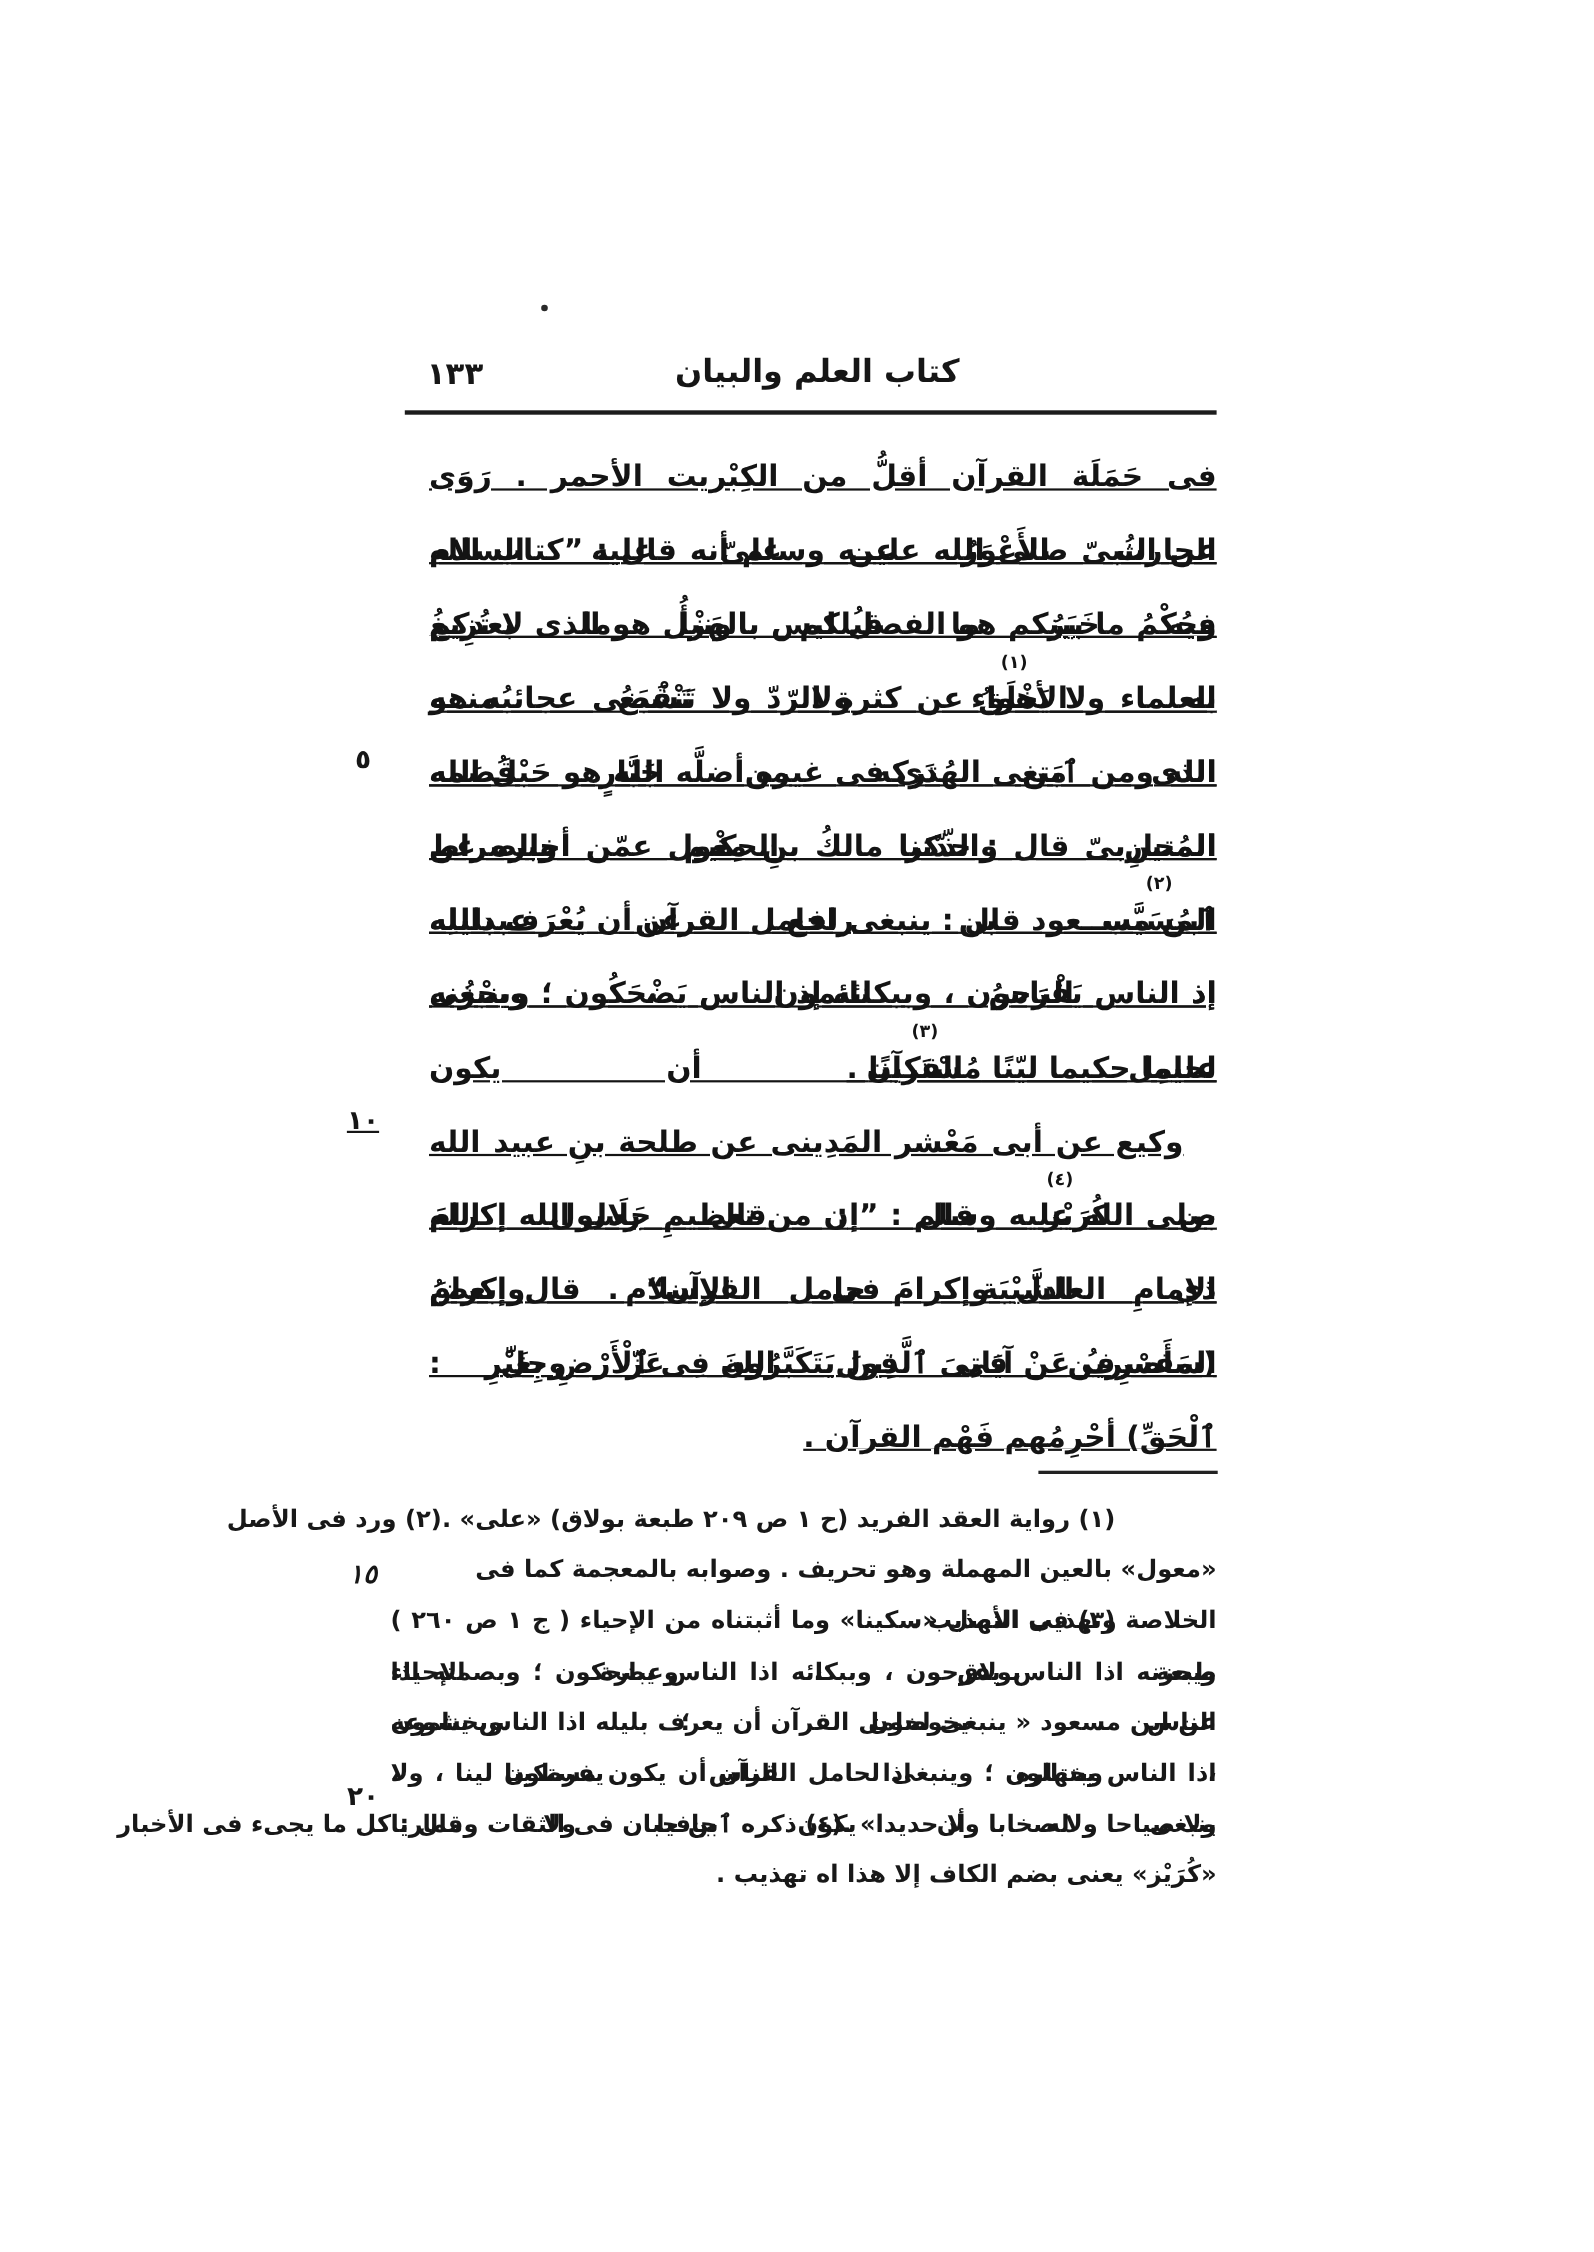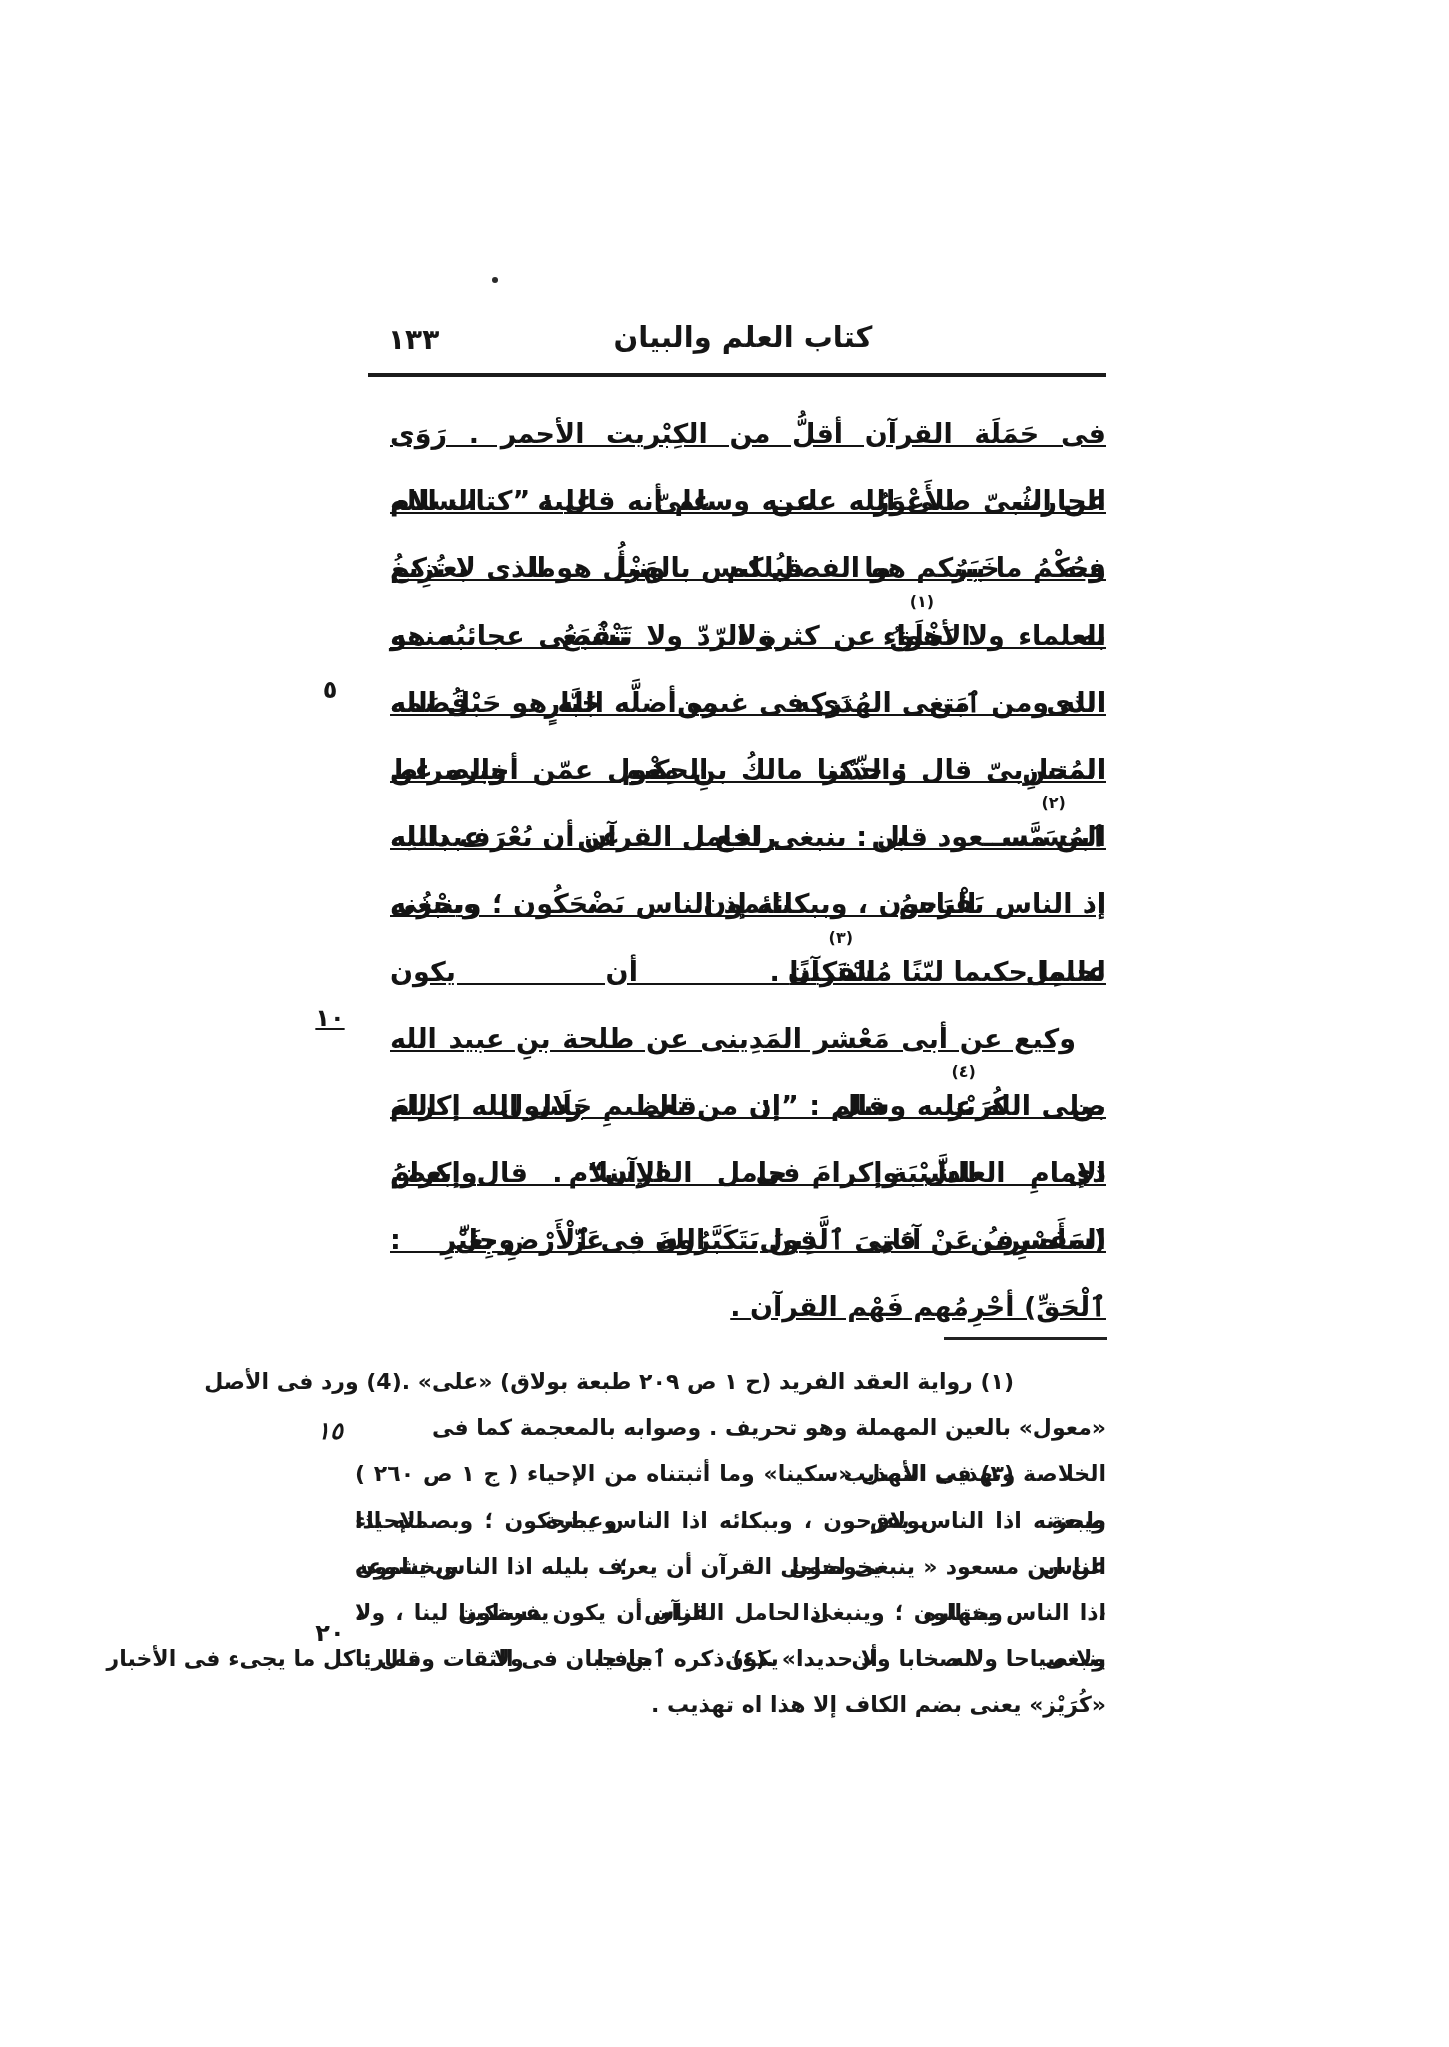--- a/index.html
+++ b/index.html
@@ -138,21 +138,21 @@
   <div class="margin-num mn-5">٥</div>
   <div class="margin-num mn-10">١٠</div>
   <div class="margin-num mn-15">١٥</div>
   <div class="margin-num mn-20">٢٠</div>
 
   <div class="footnote-rule"></div>
 
   <div class="footnotes">
     <div class="f split ind">
         <span>(١) رواية العقد الفريد (ح ١ ص ٢٠٩ طبعة بولاق) «على» .</span>
-        <span>(4) ورد فى الأصل</span>
+        <span>(٢) ورد فى الأصل</span>
       </div>
     <div class="f"><span>«معول» بالعين المهملة وهو تحريف . وصوابه بالمعجمة كما فى الخلاصة وتهذيب التهذيب .</span></div>
     <div class="f j ind"><span>(٣) فى الأصل «سكينا» وما أثبتناه من الإحياء ( ج ١ ص ٢٦٠ ) طبعة بولاق ، وعبارة الإحياء</span></div>
     <div class="f j"><span>ويحزنه اذا الناس يفرحون ، وببكائه اذا الناس يضحكون ؛ وبصمته اذا الناس يخوضون ؛ وبخشوعه</span></div>
     <div class="f j"><span>عن ابن مسعود « ينبغى لحامل القرآن أن يعرف بليله اذا الناس ينامون ، وبنهاره اذا الناس يفرطون ،</span></div>
     <div class="f j"><span>اذا الناس يختالون ؛ وينبغى لحامل القرآن أن يكون مستكينا لينا ، ولا ينبغى له أن يكون جافيا ولا مماريا</span></div>
     <div class="f split">
         <span>ولا صياحا ولا صخابا ولا حديدا» .</span>
         <span>(٤) ذكره ٱبن حبان فى الثقات وقال : كل ما يجىء فى الأخبار</span>
       </div>

